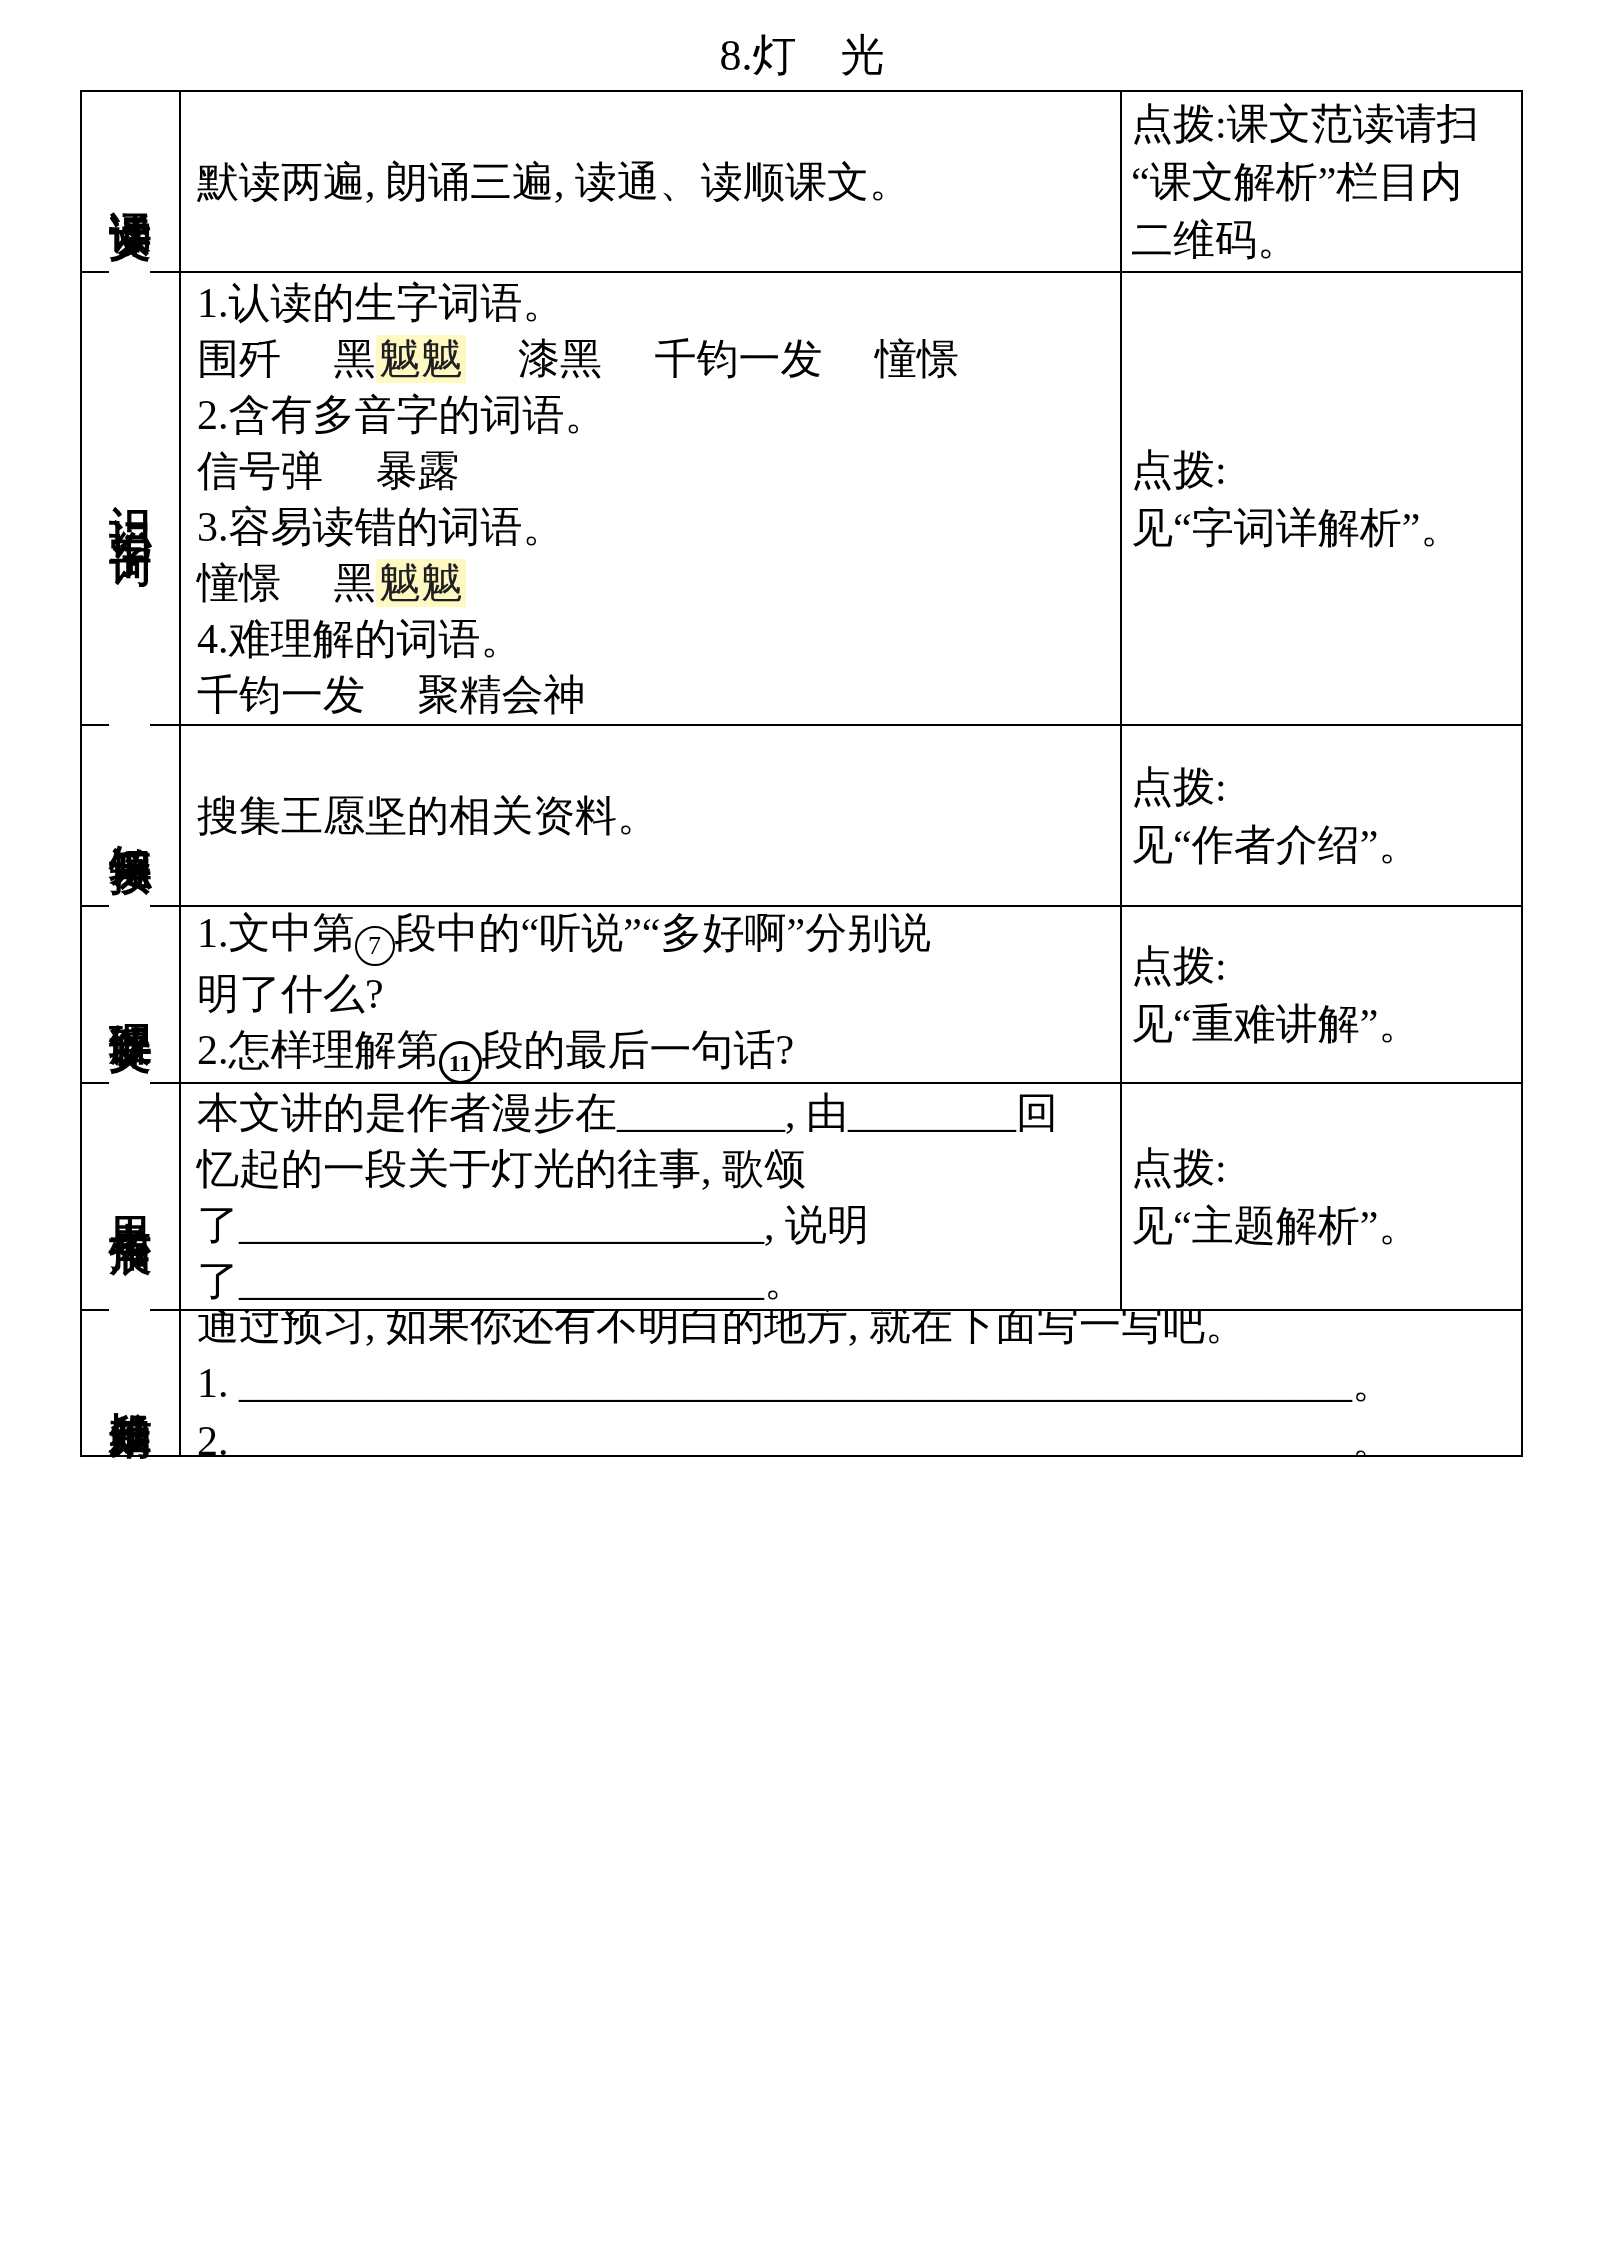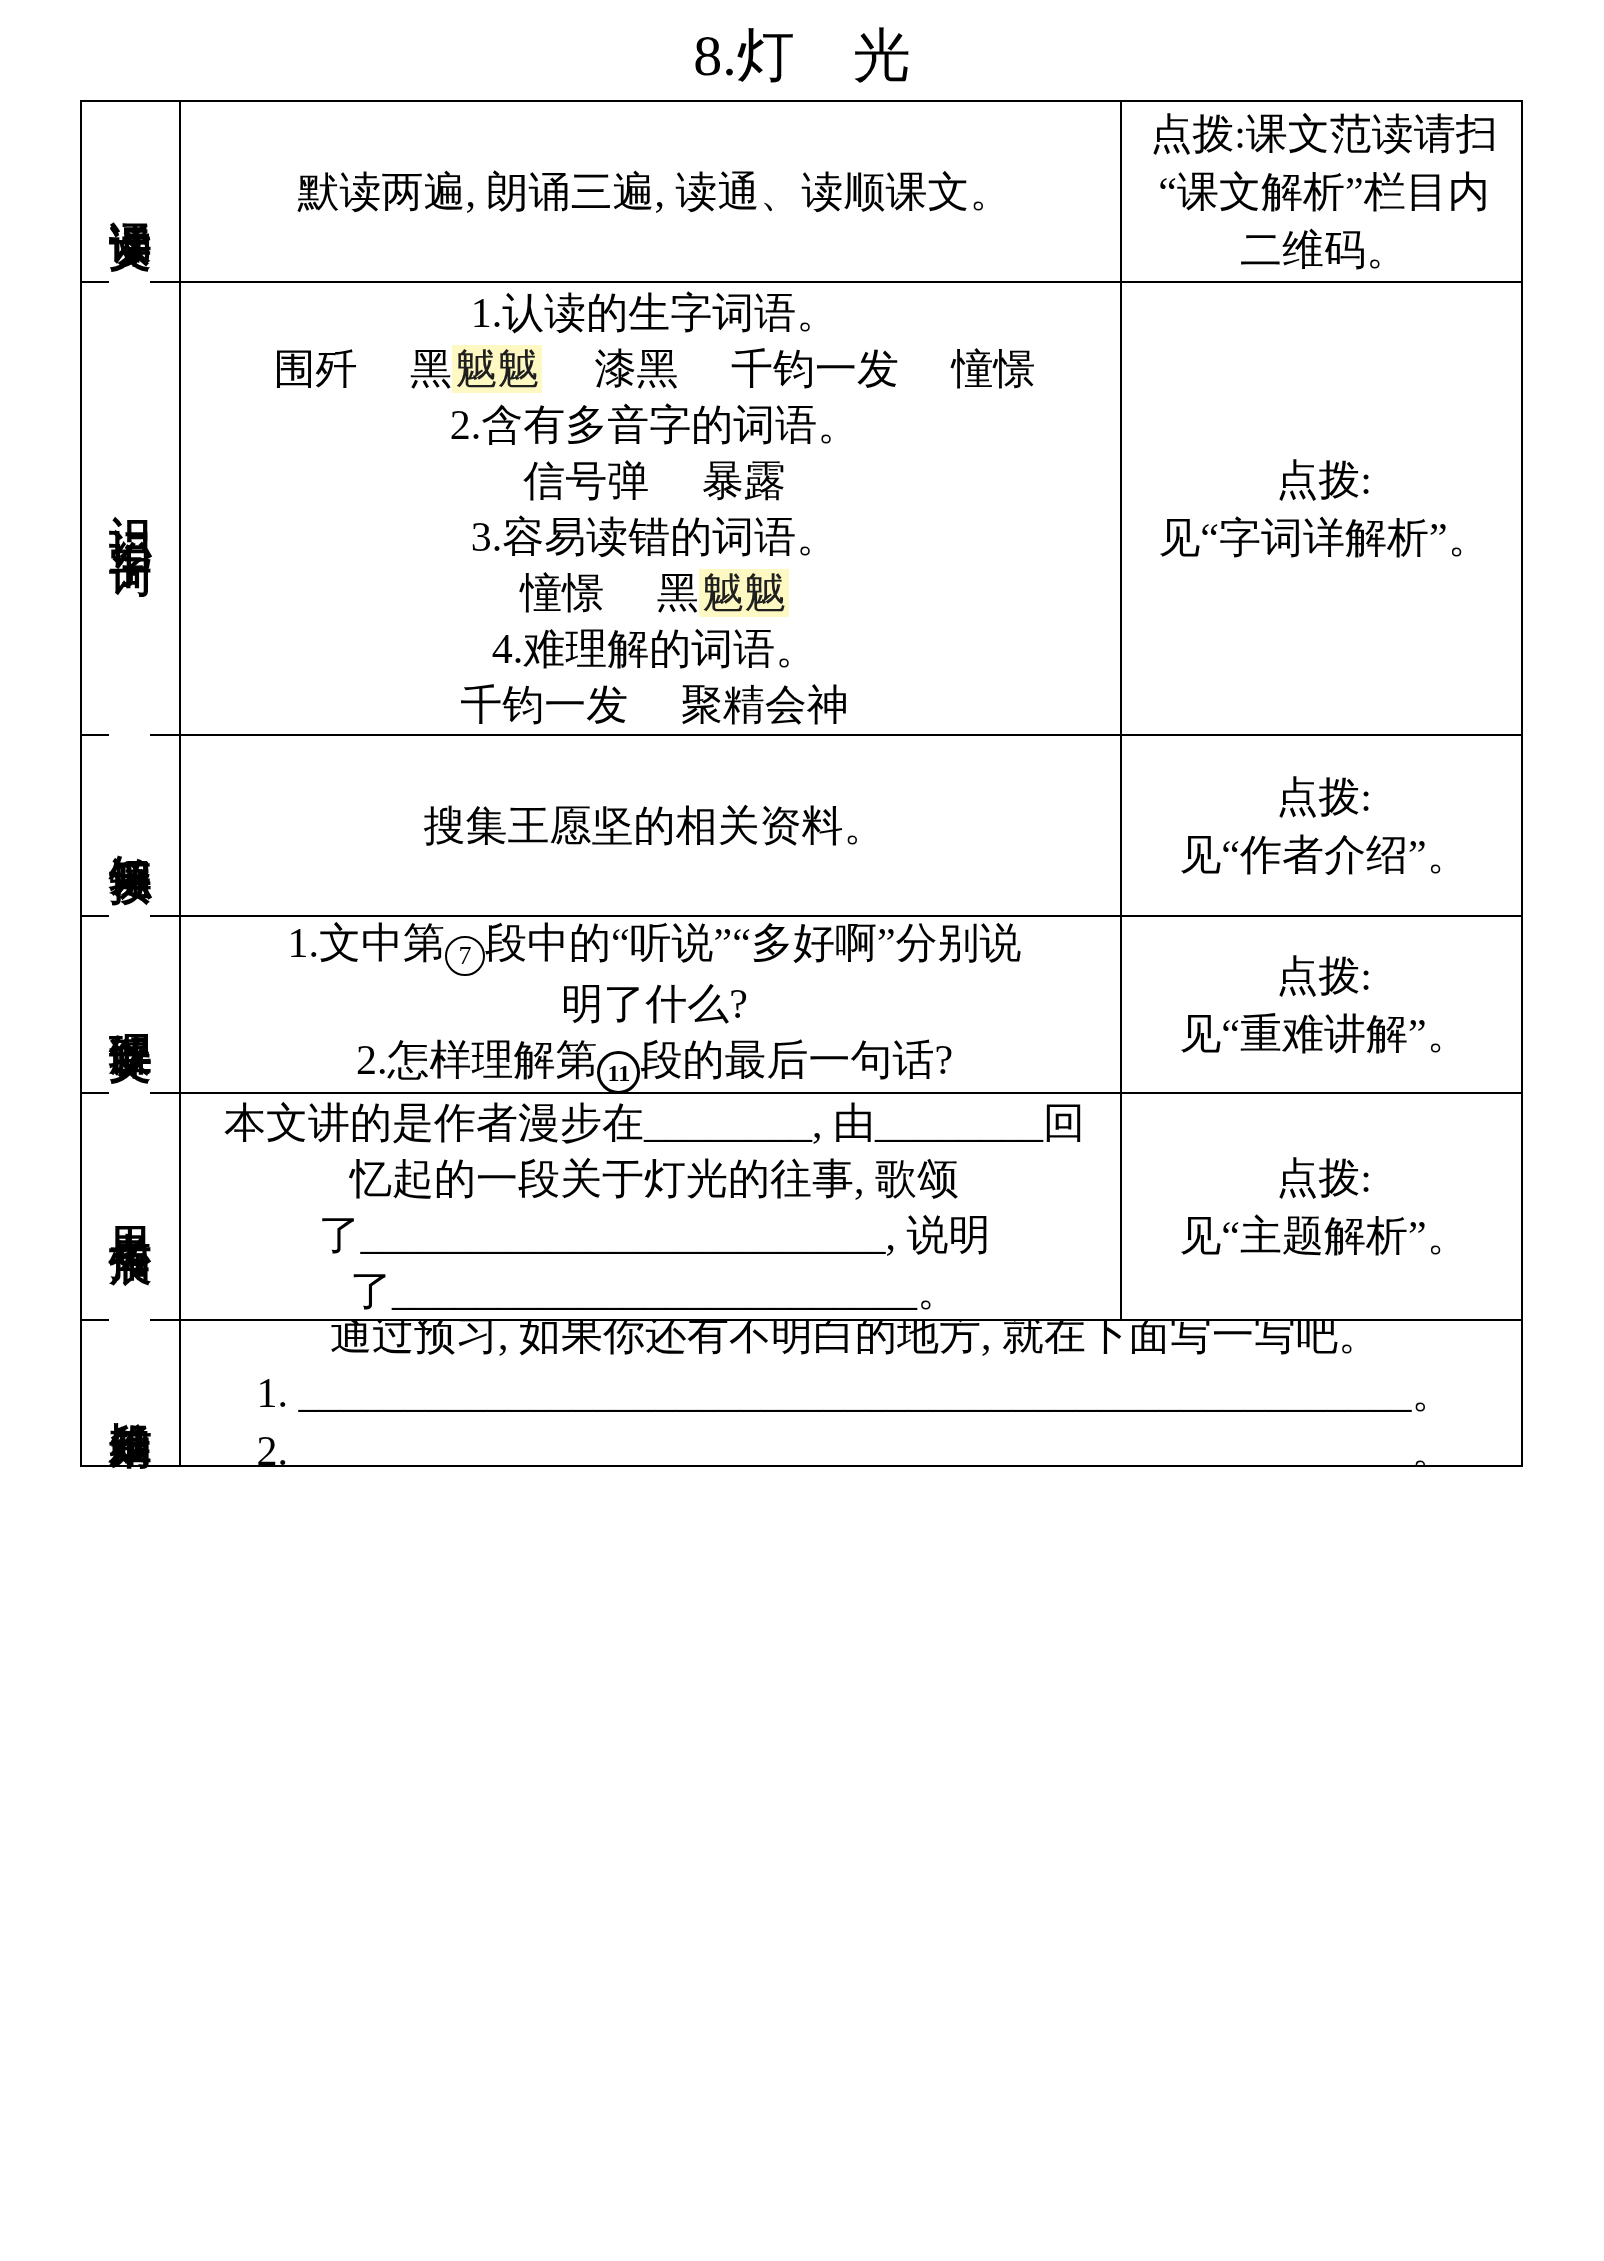--- a/index.html
+++ b/index.html
@@ -1,34 +1,34 @@
 <!DOCTYPE html>
 <html><head>
 <meta charset="utf-8">
 <style>
   html,body{margin:0;padding:0;background:#ffffff;}
   .page{
     position:relative;width:1604px;height:2261px;background:#fff;overflow:hidden;
     font-family:"Liberation Serif","DejaVu Serif",serif;color:#000;
   }
   .title{
-    margin:26px 0 14px 0;text-align:center;font-size:58px;line-height:60px;
+    margin:26px 0 4px 0;text-align:center;font-size:44px;line-height:60px;
     font-family:"Liberation Serif","DejaVu Serif",serif;
   }
   .tbl{
     margin-left:80px;width:1443px;border:2px solid #000;box-sizing:border-box;
   }
   .row{display:flex;box-sizing:border-box;}
   .row:nth-child(1){height:179px}
   .row:nth-child(2){height:453px}
   .row:nth-child(3){height:181px}
   .row:nth-child(4){height:177px}
   .row:nth-child(5){height:227px}
   .row:nth-child(6){height:146px}
-  .cell{box-sizing:border-box;align-items:center;}
+  .cell{box-sizing:border-box;}
   .label-cell{
     width:97px;flex:none;display:flex;align-items:center;justify-content:center;
   }
   
   .row.sep .label-cell{
     background-image:linear-gradient(to right,#000 0 27px,transparent 27px 68px,#000 68px 100%);
     background-size:100% 2px;background-repeat:no-repeat;background-position:top left;
   }
   .row.sep .content-cell,.row.sep .tips-cell{border-top:2px solid #000;}
   .content-cell{

